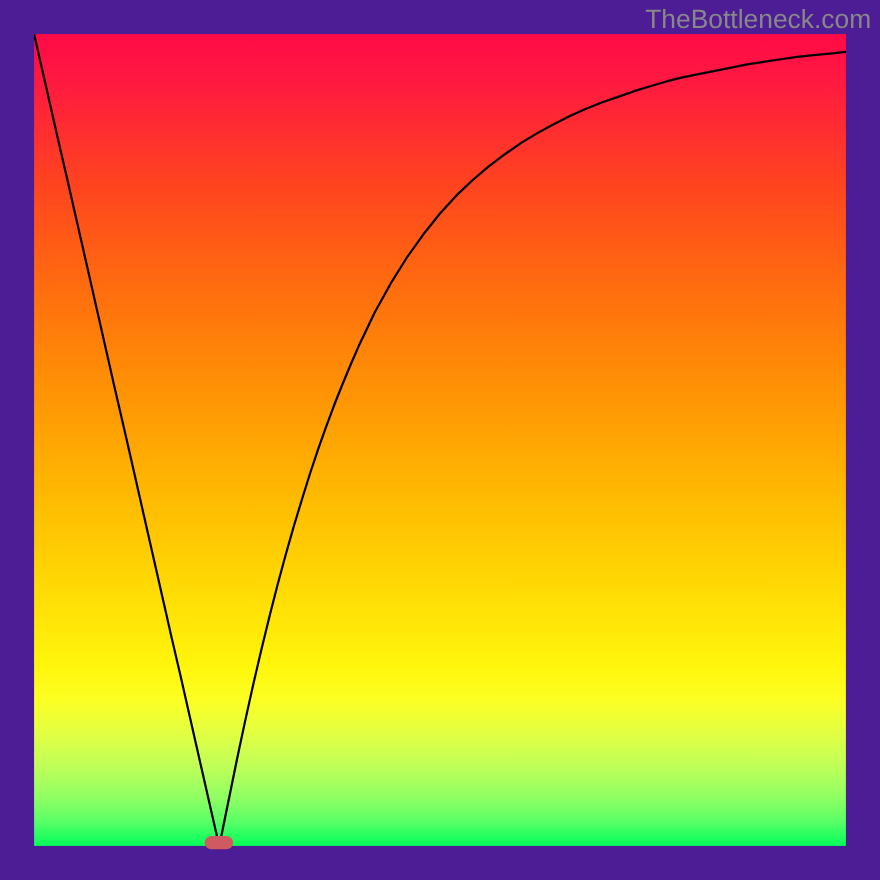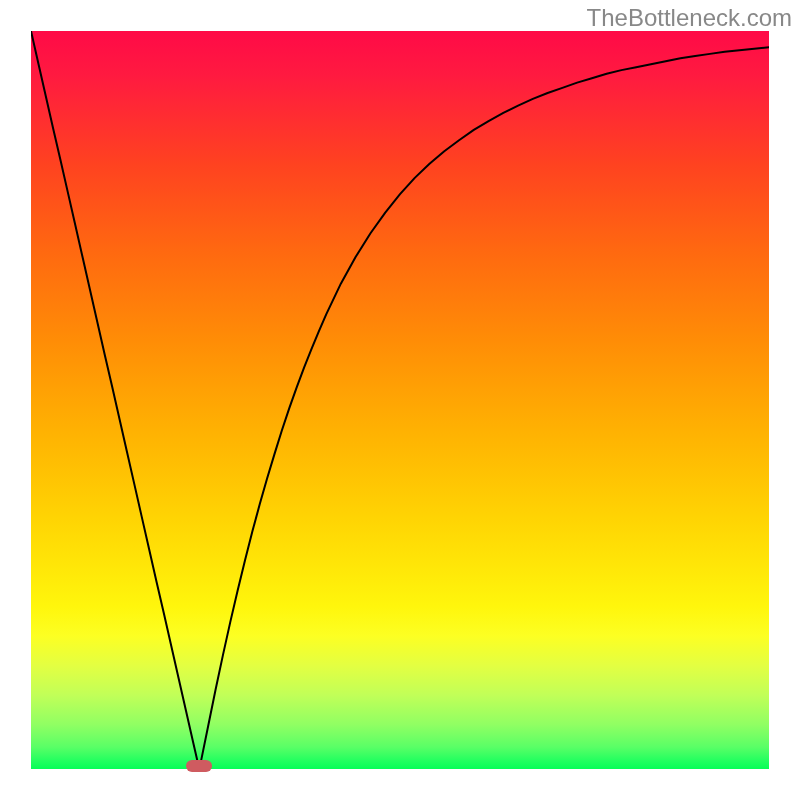--- a/index.html
+++ b/index.html
@@ -7,21 +7,21 @@
     padding: 0;
     width: 800px;
     height: 800px;
     background: #000000;
     overflow: hidden;
   }
   .wrap {
     position: relative;
     width: 800px;
     height: 800px;
-    background: #ffffff;
+    background: #4c1d95;
   }
   .plot {
     position: absolute;
     left: 31px;
     top: 31px;
     width: 738px;
     height: 738px;
     background: linear-gradient(to bottom,
       #ff0a47 0%,
       #ff1a40 6%,

